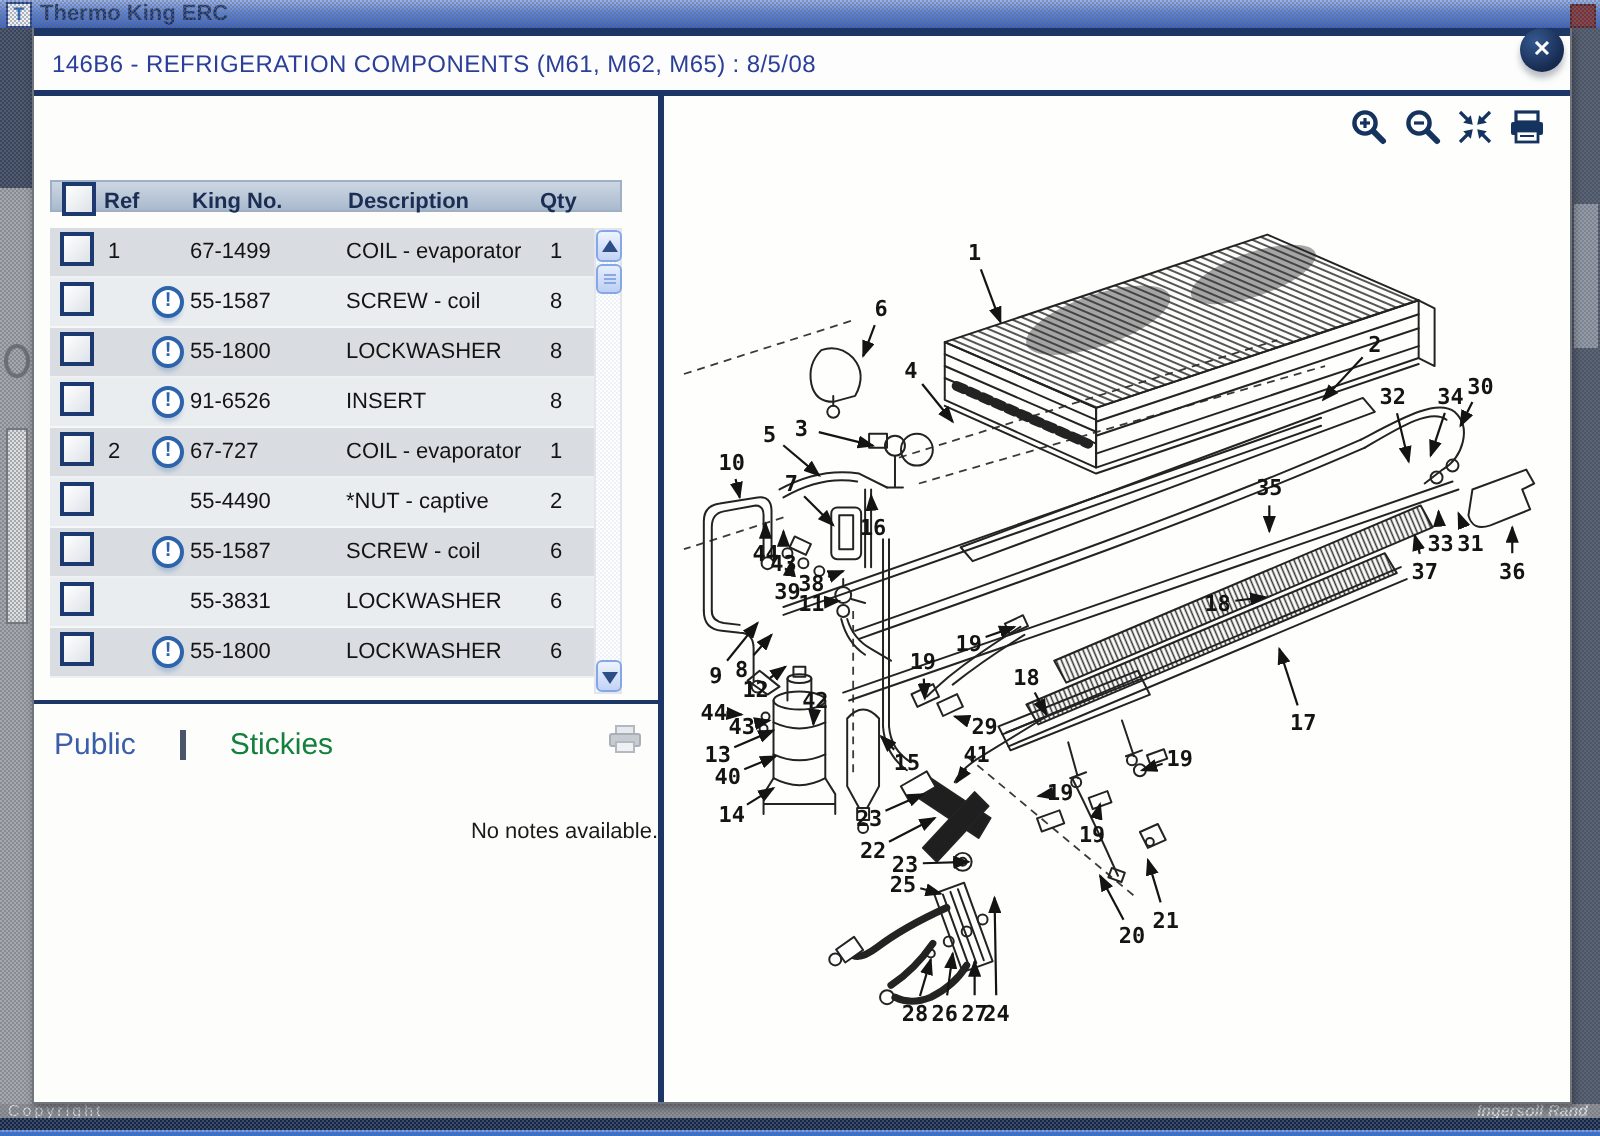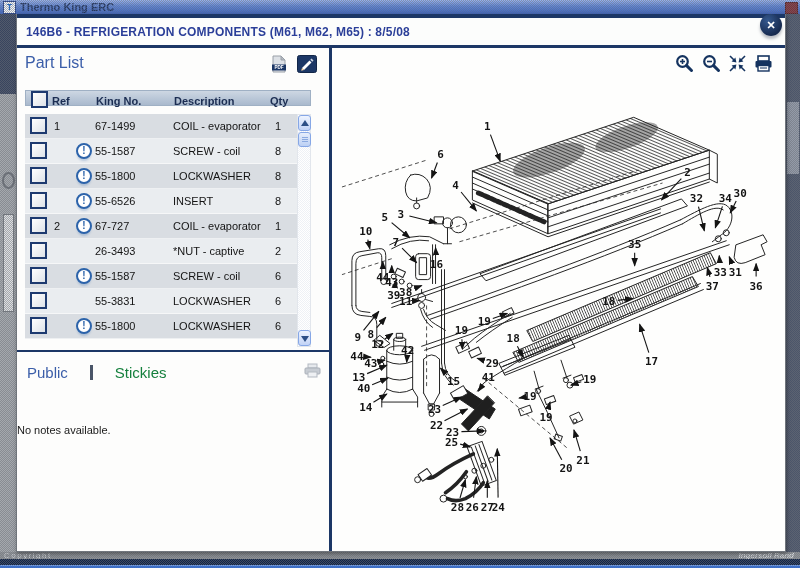--- a/index.html
+++ b/index.html
@@ -28,21 +28,21 @@
   .band-blue{position:absolute;left:0;right:0;top:13px;height:3px;background:#2f6fe0;border-top:1px solid #6fa0f0;box-sizing:border-box}
   .dim{position:absolute;inset:0;z-index:2;pointer-events:none;
     background:conic-gradient(rgba(108,112,120,.5) 0 25%,transparent 0 50%,rgba(108,112,120,.5) 0 75%,transparent 0);
     background-size:2px 2px}
 
   
   .dialog{position:absolute;left:16px;top:14px;width:770px;height:538px;z-index:3;
     background:#fcfdfc;border:1px solid #70757c;border-top:none;box-shadow:1px 2px 4px rgba(0,0,0,.35);box-sizing:border-box}
   .dlg-header{position:relative;height:27px;border-top:4px solid #1c3766;border-bottom:3px solid #1c3766;
     display:flex;align-items:center;padding-left:9px;background:#fcfdfc}
-  .dlg-title{font-size:12px;font-weight:bold;color:#2b3f99;letter-spacing:.2px}
+  .dlg-title{font-size:12px;font-weight:normal;color:#2b3f99;letter-spacing:.2px}
   .dlg-close{position:absolute;top:-4px;right:3px;width:22px;height:22px;border-radius:50%;
     background:radial-gradient(circle at 35% 30%,#35598f,#16294e 72%);
     color:#fff;font:bold 11px/22px "Liberation Sans",sans-serif;text-align:center;
     box-shadow:0 3px 3px rgba(60,70,90,.35);cursor:pointer}
   .dlg-body{position:absolute;top:34px;bottom:0;left:0;right:0;display:flex}
   .left-panel{position:relative;width:312px;background:#fdfdfc;flex:0 0 auto}
   .vdivider{width:3px;background:#1c3766;flex:0 0 auto}
   .right-panel{position:relative;flex:1;background:#fefefd;overflow:hidden}
 
   
@@ -82,21 +82,21 @@
   .sb-thumb::after{content:"";position:absolute;left:3px;top:4px;width:6px;height:6px;
     background:repeating-linear-gradient(#8aa9e0 0 1px,transparent 1px 2px)}
 
   
   .hdivider{position:absolute;left:0;right:0;top:302px;height:2px;background:#1c3766}
   .notes-head{position:absolute;left:10px;right:8px;top:312px;height:24px;display:flex;align-items:center;gap:22px}
   .tab-public{font-size:15px;color:#3b5ea9;cursor:pointer}
   .tab-sep{width:3px;height:15px;background:#4a5568}
   .tab-stickies{font-size:15px;color:#15803d;cursor:pointer}
   .notes-print{margin-left:auto}
-  .notes-empty{position:absolute;left:0;right:0;top:376px;text-align:left;font-size:11px;color:#1a1a1a}
+  .notes-empty{position:absolute;left:0;right:0;top:362px;text-align:right;font-size:11px;color:#1a1a1a}
 
   
   .dg-toolbar{position:absolute;top:6px;right:12px;display:flex;gap:8px;z-index:2;align-items:center}
   .dg-toolbar svg{display:block;cursor:pointer}
   #diagram{position:absolute;left:0;top:0;width:100%;height:100%}
   .g-ln{stroke:#232323;stroke-width:1;fill:none;stroke-linecap:round;stroke-linejoin:round}
   .g-dash{stroke:#3a3a3a;stroke-width:.9;fill:none;stroke-dasharray:4 3}
   .thk{stroke-width:3.6}
   .callout{font:bold 11px "DejaVu Sans Mono",monospace;fill:#141414;text-anchor:middle}
   .lead{stroke:#141414;stroke-width:1.1;fill:none}
@@ -128,37 +128,20 @@
 <div class="dim"></div>
 
 <div class="dialog">
   <div class="dlg-header">
     <span class="dlg-title">146B6 - REFRIGERATION COMPONENTS (M61, M62, M65) : 8/5/08</span>
     <div class="dlg-close">✕</div>
   </div>
   <div class="dlg-body">
 
     <div class="left-panel">
-      <div class="pl-head">
-        <span class="pl-title">Part List</span>
-        <span class="pl-icons">
-          <svg width="18" height="18" viewBox="0 0 18 18">
-            <path d="M3 1 h8 l4 4 v12 h-12 z" fill="#dde1e6" stroke="#9aa0a8"></path>
-            <path d="M11 1 l4 4 h-4 z" fill="#b7bdc5" stroke="#9aa0a8"></path>
-            <rect x="2" y="9.5" width="14" height="6" fill="#1c3766"></rect>
-            <text x="9" y="14.3" text-anchor="middle" font-size="4.6" font-weight="bold" fill="#ffffff" font-family="Liberation Sans, sans-serif">PDF</text>
-          </svg>
-          <svg width="20" height="18" viewBox="0 0 20 18">
-            <rect x="0.5" y="0.5" width="19" height="17" rx="2" fill="#1c3766" stroke="#122648"></rect>
-            <path d="M5 13 L12.5 5.5 L14.5 7.5 L7 15 Z" fill="#ffffff"></path>
-            <path d="M13.3 4.7 l2 2 1.2-1.2 -2-2 z" fill="#cdd6e4"></path>
-            <path d="M5 13 l-0.8 2.8 2.8-0.8 z" fill="#ffd9a0"></path>
-          </svg>
-        </span>
-      </div>
 
       <div class="table">
         <div class="t-header">
           <span><span class="cb"></span></span>
           <span>Ref</span>
           <span>King No.</span>
           <span>Description</span>
           <span>Qty</span>
           <span></span>
         </div>
@@ -184,37 +167,37 @@
               <span class="c-ref"></span>
               <span class="c-alert"><span class="alert-ic">!</span></span>
               <span class="c-part">55-1800</span>
               <span class="c-desc">LOCKWASHER</span>
               <span class="c-qty">8</span>
             </div>
             <div class="pl-row">
               <span><span class="cb"></span></span>
               <span class="c-ref"></span>
               <span class="c-alert"><span class="alert-ic">!</span></span>
-              <span class="c-part">55-6526</span>
+              <span class="c-part">91-6526</span>
               <span class="c-desc">INSERT</span>
               <span class="c-qty">8</span>
             </div>
             <div class="pl-row">
               <span><span class="cb"></span></span>
               <span class="c-ref">2</span>
               <span class="c-alert"><span class="alert-ic">!</span></span>
               <span class="c-part">67-727</span>
               <span class="c-desc">COIL - evaporator</span>
               <span class="c-qty">1</span>
             </div>
             <div class="pl-row">
               <span><span class="cb"></span></span>
               <span class="c-ref"></span>
               <span class="c-alert"></span>
-              <span class="c-part">26-3493</span>
+              <span class="c-part">55-4490</span>
               <span class="c-desc">*NUT - captive</span>
               <span class="c-qty">2</span>
             </div>
             <div class="pl-row">
               <span><span class="cb"></span></span>
               <span class="c-ref"></span>
               <span class="c-alert"><span class="alert-ic">!</span></span>
               <span class="c-part">55-1587</span>
               <span class="c-desc">SCREW - coil</span>
               <span class="c-qty">6</span>

